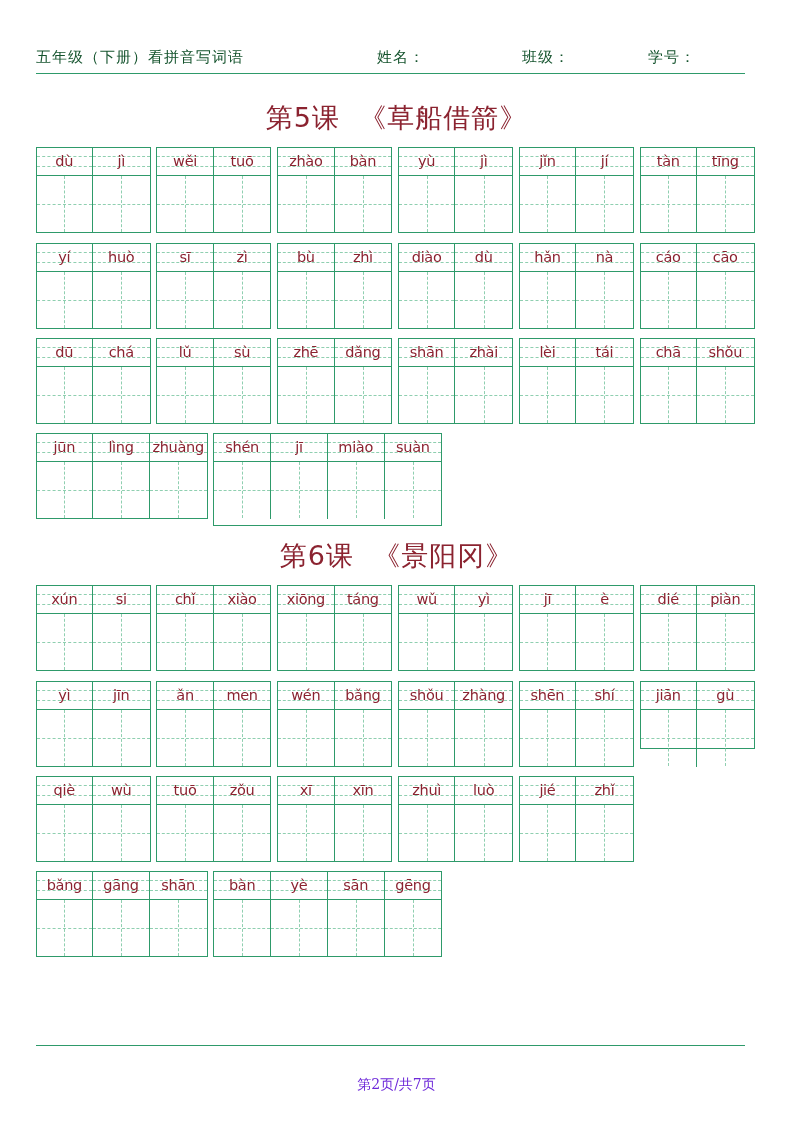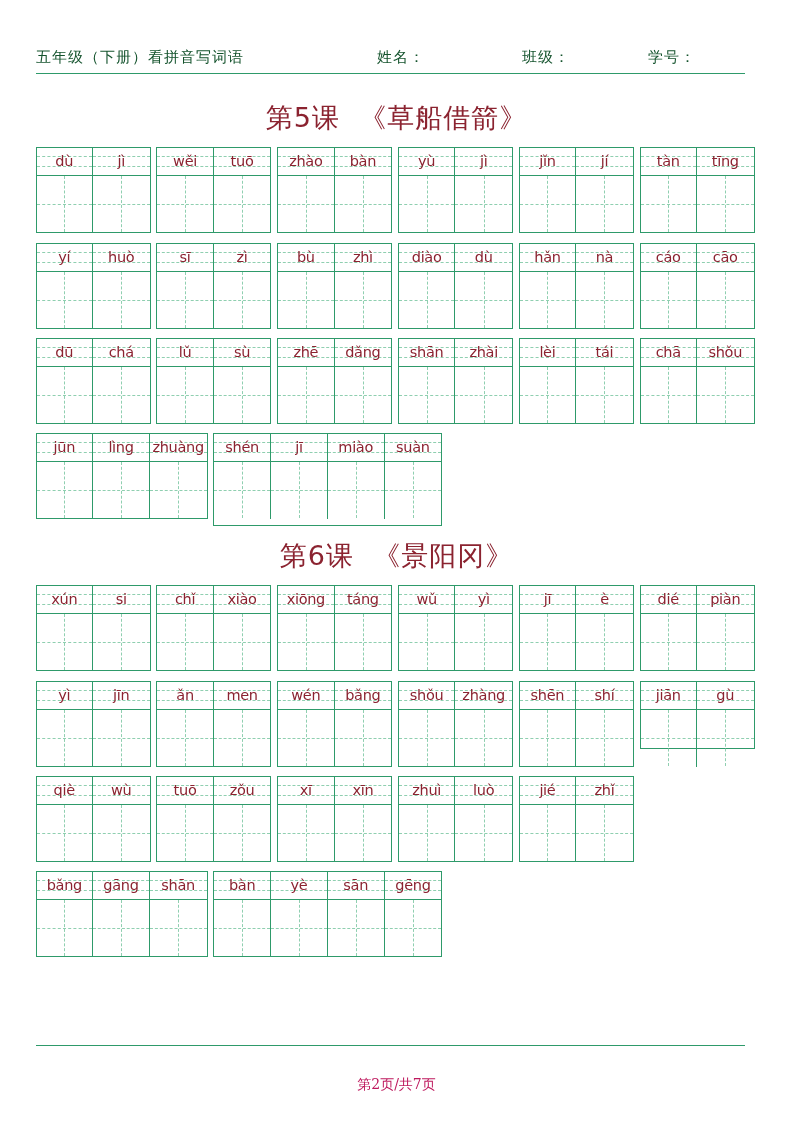--- a/index.html
+++ b/index.html
@@ -14,21 +14,21 @@
   .cell:last-child{border-right:none;}
   .py{position:absolute;left:0;top:0;width:100%;height:28px;border-bottom:1px solid #2e9a6a;box-sizing:border-box;
       font-family:"DejaVu Sans",sans-serif;font-size:14.5px;color:#8b2330;text-align:center;line-height:26px;white-space:nowrap;letter-spacing:-0.3px;}
   .py::before,.py::after{content:"";position:absolute;left:0;right:0;border-top:1px dashed #8fcfb0;}
   .py::before{top:8px;}
   .py::after{top:18px;}
   .py span{position:relative;z-index:1;background:transparent;}
   .hz{position:absolute;left:0;top:28px;width:100%;height:56px;}
   .hz::before{content:"";position:absolute;left:50%;top:0;bottom:0;border-left:1px dashed #8fcfb0;}
   .hz::after{content:"";position:absolute;top:50%;left:0;right:0;border-top:1px dashed #8fcfb0;}
-  .footer{position:absolute;left:0;width:793px;top:1076px;text-align:center;font-size:14px;color:#be185d;}
+  .footer{position:absolute;left:0;width:793px;top:1076px;text-align:center;font-size:14px;color:#6d28d9;}
 </style>
 </head>
 <body>
 
 <div>
   <div class="header">
     <span style="left:0">五年级（下册）看拼音写词语</span>
     <span style="left:341px">姓名：</span>
     <span style="left:486px">班级：</span>
     <span style="left:612px">学号：</span>

